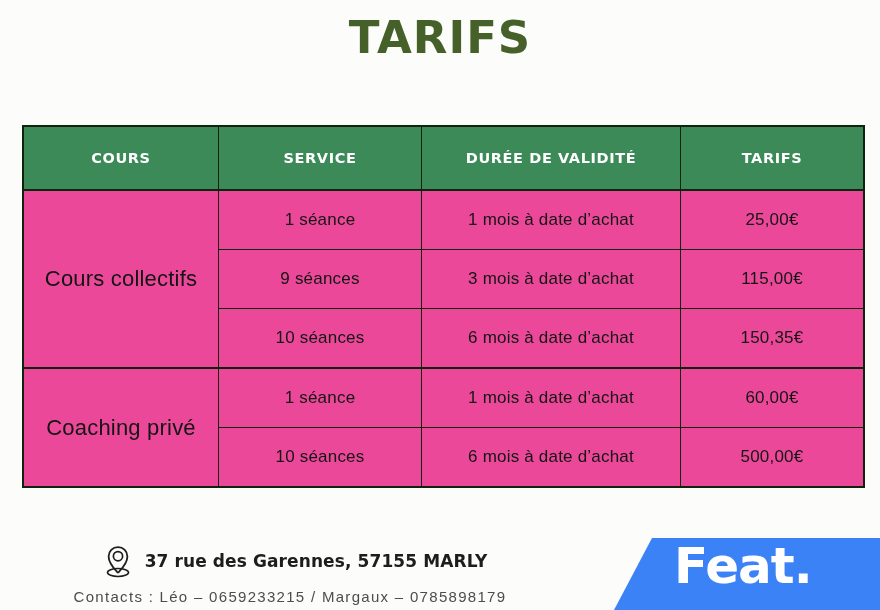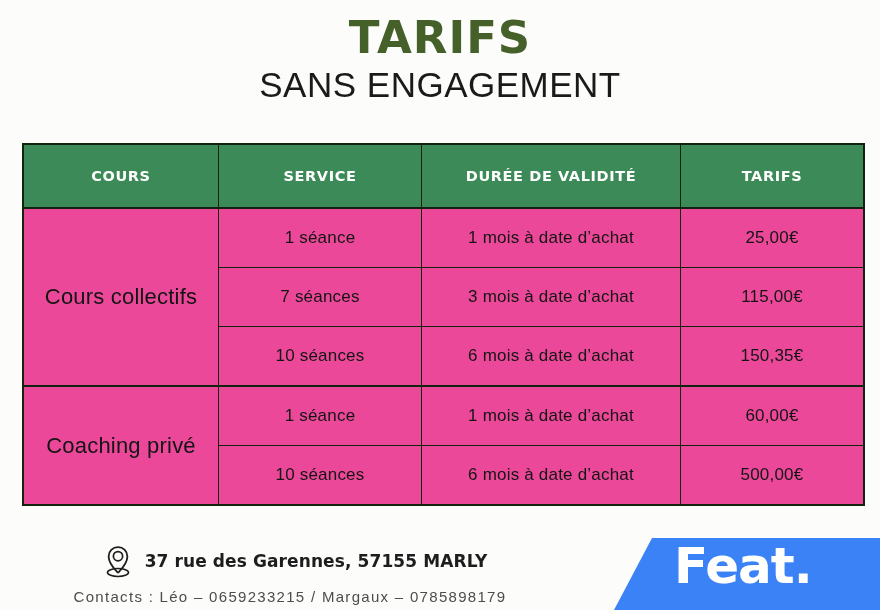--- a/index.html
+++ b/index.html
@@ -36,21 +36,21 @@
     color: #1a1a1a;
     letter-spacing: 0.5px;
     line-height: 1.25;
     margin: 2px 0 0 0;
   }
 
   
   .table-wrap {
     position: absolute;
     left: 22px;
-    top: 143px;
+    top: 125px;
     width: 836px;
   }
   table.tarifs {
     width: 836px;
     border-collapse: collapse;
     table-layout: fixed;
     border: 2px solid #10230f;
   }
   table.tarifs th,
   table.tarifs td {
@@ -161,21 +161,20 @@
     letter-spacing: 0.8px;
     margin-top: -5px;
     padding-left: 4px;
   }
 </style>
 </head>
 <body>
 
 <div class="title-block">
   <h1 class="main-title">TARIFS</h1>
-  <h2 class="sub-title">SANS ENGAGEMENT</h2>
 </div>
 
 <div class="table-wrap">
   <table class="tarifs">
     <thead>
       <tr>
         <th class="col-cours">COURS</th>
         <th class="col-service">SERVICE</th>
         <th class="col-duree">DURÉE DE VALIDITÉ</th>
         <th class="col-tarifs">TARIFS</th>
@@ -183,21 +182,21 @@
     </thead>
     <tbody>
 
       <tr class="group-start">
         <td class="group-cell" rowspan="3">Cours collectifs</td>
         <td>1 séance</td>
         <td>1 mois à date d’achat</td>
         <td>25,00€</td>
       </tr>
       <tr>
-        <td>7 séances</td>
+        <td>9 séances</td>
         <td>3 mois à date d’achat</td>
         <td>115,00€</td>
       </tr>
       <tr>
         <td>10 séances</td>
         <td>6 mois à date d’achat</td>
         <td>150,35€</td>
       </tr>
 
       <tr class="group-start">

